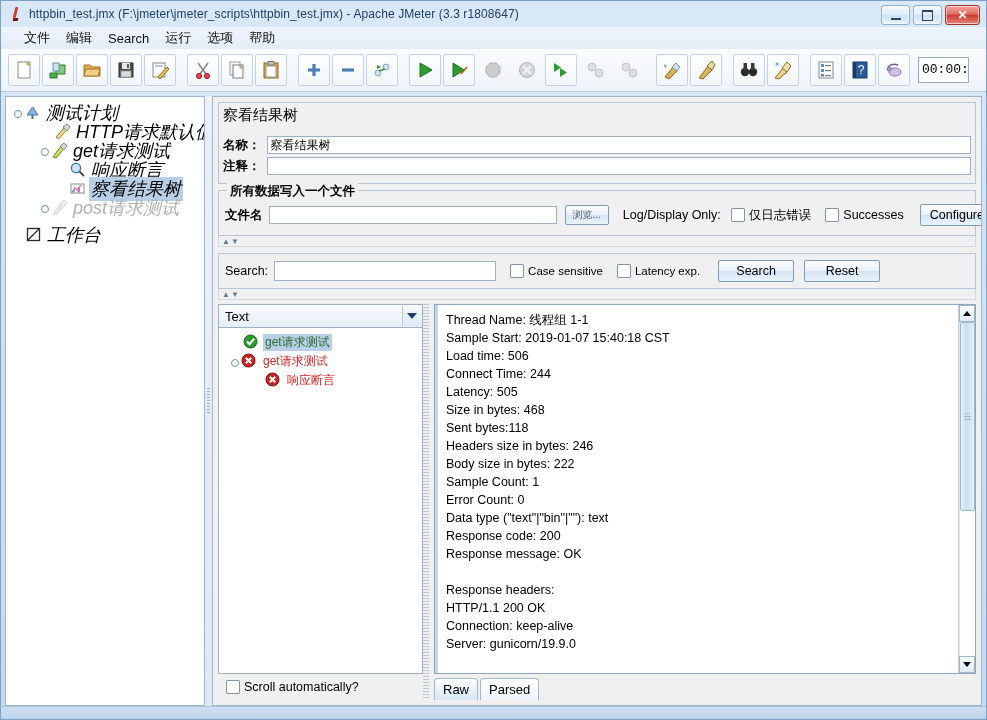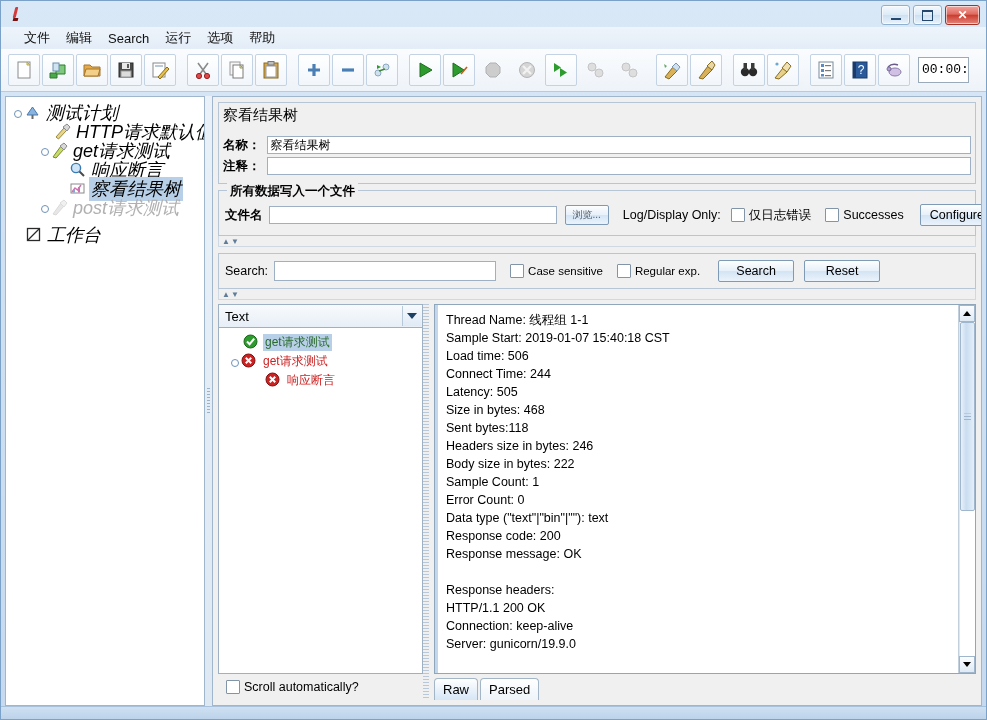--- a/index.html
+++ b/index.html
@@ -239,20 +239,21 @@
   .dotsplit { width:6px; flex:0 0 6px; background:
      repeating-linear-gradient(180deg,#b9c8d8 0 1px,transparent 1px 3px); }
 </style>
 </head>
 <body>
 
 <div class="window">
 
   <div class="titlebar">
     <div class="title-icon"></div>
+    <div class="title-text">httpbin_test.jmx (F:\jmeter\jmeter_scripts\httpbin_test.jmx) - Apache JMeter (3.3 r1808647)</div>
     <div class="win-btns">
       <div class="win-btn">
           <div class="min-glyph"></div>
         </div>
       <div class="win-btn">
           <div class="max-glyph"></div>
         </div>
       <div class="win-btn close">
           <span class="glyph">✕</span>
         </div>
@@ -585,21 +586,21 @@
 
         <div class="search-area">
           <span style="font-size:12.5px;margin-right:6px">Search:</span>
           <div class="tfield" style="flex:0 0 222px;height:20px"></div>
           <span class="cb" style="margin-left:14px">
             <span class="cbox"></span>
             <span class="cb-label" style="font-size:11.5px">Case sensitive</span>
           </span>
           <span class="cb" style="margin-left:8px">
             <span class="cbox"></span>
-            <span class="cb-label" style="font-size:11.5px">Regular exp.</span>
+            <span class="cb-label" style="font-size:11.5px">Latency exp.</span>
           </span>
           <div class="btn" style="margin-left:12px;min-width:56px;text-align:center">Search</div>
           <div class="btn" style="margin-left:10px;min-width:56px;text-align:center">Reset</div>
         </div>
 
         <div class="tiny-arrows">▲▼</div>
 
         <div class="results-split">
 
           <div class="res-left">

